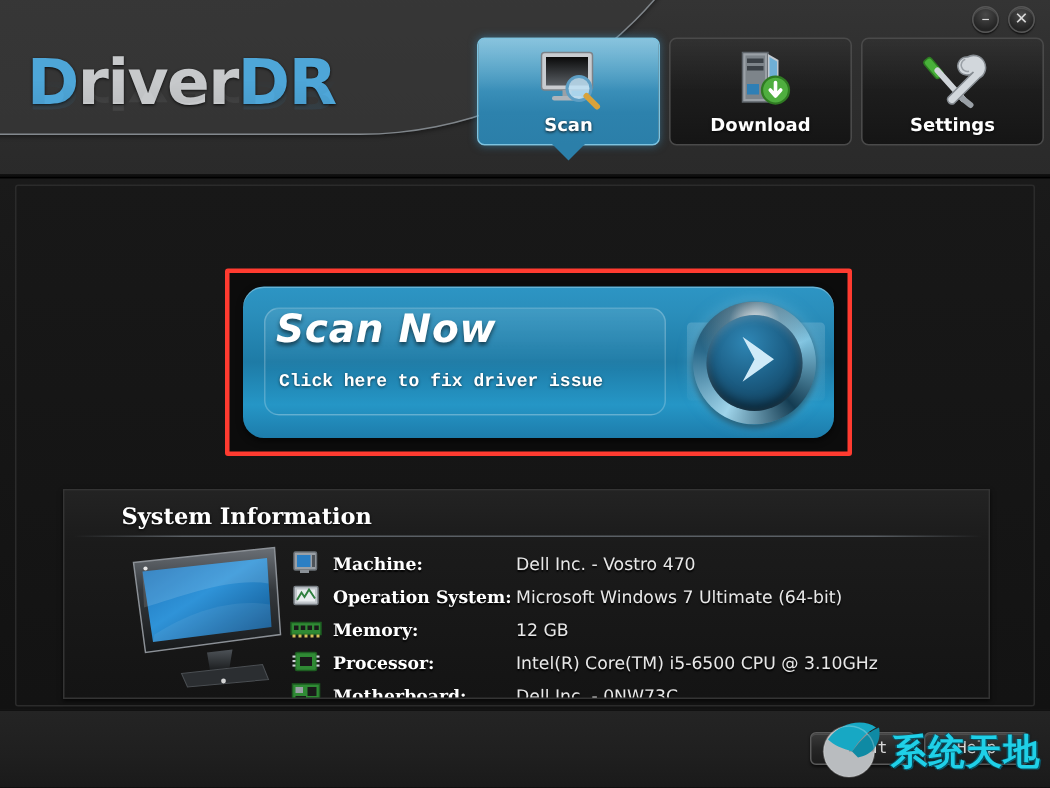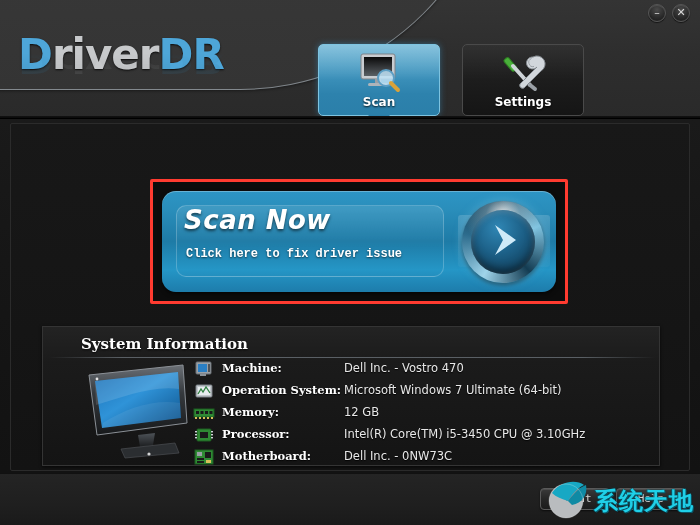--- a/index.html
+++ b/index.html
@@ -64,21 +64,21 @@
     width:18px; height:18px; border-radius:50%;
     background:radial-gradient(circle at 50% 30%,#4a4a4a,#242424 70%);
     border:1px solid #565656;
     color:#d9d9d9; font-size:11px; line-height:16px; text-align:center;
     font-family:"DejaVu Sans", sans-serif;
     box-shadow:0 1px 1px rgba(0,0,0,.6), inset 0 1px 0 rgba(255,255,255,.12);
     cursor:pointer;
   }
 
   
-  .tabs{ position:absolute; left:318px; top:25px; display:flex; gap:22px;margin-top:19px; }
+  .tabs{ position:absolute; left:318px; top:25px; display:flex; gap:6px; }
   .tab{
     position:relative;
     width:122px; height:72px;
     border:1px solid #4a4a4a;
     border-radius:5px;
     background:linear-gradient(180deg,#262626 0%,#1c1c1c 55%,#151515 100%);
     cursor:pointer;
     overflow:visible;
   }
   .tab .glow{
@@ -212,21 +212,21 @@
     position:absolute; left:6px; top:30px; width:606px; height:1px;
     background:linear-gradient(90deg,rgba(120,130,140,0),rgba(140,150,160,.55) 12%,rgba(140,150,160,.55) 88%,rgba(120,130,140,0));
   }
   .monitor{
     position:absolute; left:40px; top:36px; width:118px; height:96px;
   }
   .rows{
     position:absolute; left:150px; top:34px;
   }
   .row{
-    display:flex; align-items:flex-start; height:22px;
+    display:flex; align-items:flex-end; height:22px;
   }
   .row .ricon{ width:22px; height:16px; margin-right:7px; flex:none; }
   .row .rlabel{
     width:122px; flex:none;
     font-family:"DejaVu Serif", serif;
     font-size:11.5px; font-weight:bold; color:#ffffff;
     text-shadow:0 1px 1px rgba(0,0,0,.9);
     white-space:nowrap;
   }
   .row .rvalue{
@@ -314,20 +314,37 @@
             <rect x="19" y="28" width="6" height="4" fill="#9aa0a6"></rect>
             <rect x="12" y="32" width="20" height="3" rx="1.5" fill="#aeb4ba"></rect>
             <circle cx="30" cy="27" r="8" fill="rgba(190,225,245,.85)" stroke="#5d9ec4" stroke-width="2"></circle>
             <path d="M35 32 L42 39" stroke="#d8a23a" stroke-width="4" stroke-linecap="round"></path>
           </svg>
         </div>
         <div class="tab-label">Scan</div>
         <div class="pointer"></div>
       </div>
 
+      <div class="tab">
+        <div class="glow"></div>
+        <div class="tab-icon">
+          <svg viewBox="0 0 46 42" width="46" height="42">
+            <rect x="11" y="3" width="17" height="33" fill="#9ba1a7" stroke="#5e646a"></rect>
+            <rect x="13" y="5" width="13" height="29" fill="#7d848a"></rect>
+            <rect x="14" y="7" width="11" height="3" fill="#3b4147"></rect>
+            <rect x="14" y="12" width="11" height="3" fill="#3b4147"></rect>
+            <rect x="14" y="24" width="8" height="7" fill="#2f7fb5"></rect>
+            <path d="M28 4 L35 8 L35 36 L28 36 Z" fill="#c3c9cf"></path>
+            <path d="M29 6 L34 9 L34 22 L29 20 Z" fill="#5aa9d6" opacity=".8"></path>
+            <circle cx="33" cy="28" r="9" fill="#4fae3f" stroke="#2f7a22" stroke-width="1.5"></circle>
+            <path d="M33 23 L33 30 M29.5 28 L33 32 L36.5 28" stroke="#fff" stroke-width="2.4" fill="none" stroke-linecap="round" stroke-linejoin="round"></path>
+          </svg>
+        </div>
+        <div class="tab-label">Download</div>
+      </div>
 
       <div class="tab">
         <div class="glow"></div>
         <div class="tab-icon">
           <svg viewBox="0 0 46 42" width="46" height="42">
             <g transform="rotate(0 23 21)">
               <rect x="7" y="6" width="6" height="15" rx="2" transform="rotate(-40 10 13)" fill="#49b03a" stroke="#2d7a22"></rect>
               <path d="M13 15 L30 34" stroke="#cfd4d9" stroke-width="4" stroke-linecap="round"></path>
               <path d="M30 34 L35 38" stroke="#9aa0a6" stroke-width="4" stroke-linecap="round"></path>
             </g>
@@ -454,21 +471,21 @@
               <rect x="2" y="4" width="2" height="1.4"></rect>
                 <rect x="2" y="7" width="2" height="1.4"></rect>
                 <rect x="2" y="10" width="2" height="1.4"></rect>
               <rect x="18" y="4" width="2" height="1.4"></rect>
                 <rect x="18" y="7" width="2" height="1.4"></rect>
                 <rect x="18" y="10" width="2" height="1.4"></rect>
             </g>
           </svg>
         </span>
         <span class="rlabel">Processor:</span>
-        <span class="rvalue">Intel(R) Core(TM) i5-3450 CPU @ 3.10GHz</span>
+        <span class="rvalue">Intel(R) Core(TM) i5-6500 CPU @ 3.10GHz</span>
       </div>
 
       <div class="row">
         <span class="ricon">
           <svg viewBox="0 0 22 16" width="22" height="16">
             <rect x="2" y="1" width="18" height="14" fill="#2f8a34" stroke="#1d5c21"></rect>
             <rect x="4" y="3" width="5" height="4" fill="#9aa0a6"></rect>
             <rect x="4" y="9" width="7" height="2" fill="#1a1a1a"></rect>
             <rect x="4" y="12" width="7" height="2" fill="#1a1a1a"></rect>
             <rect x="12" y="3" width="6" height="6" fill="#1a1a1a"></rect>

